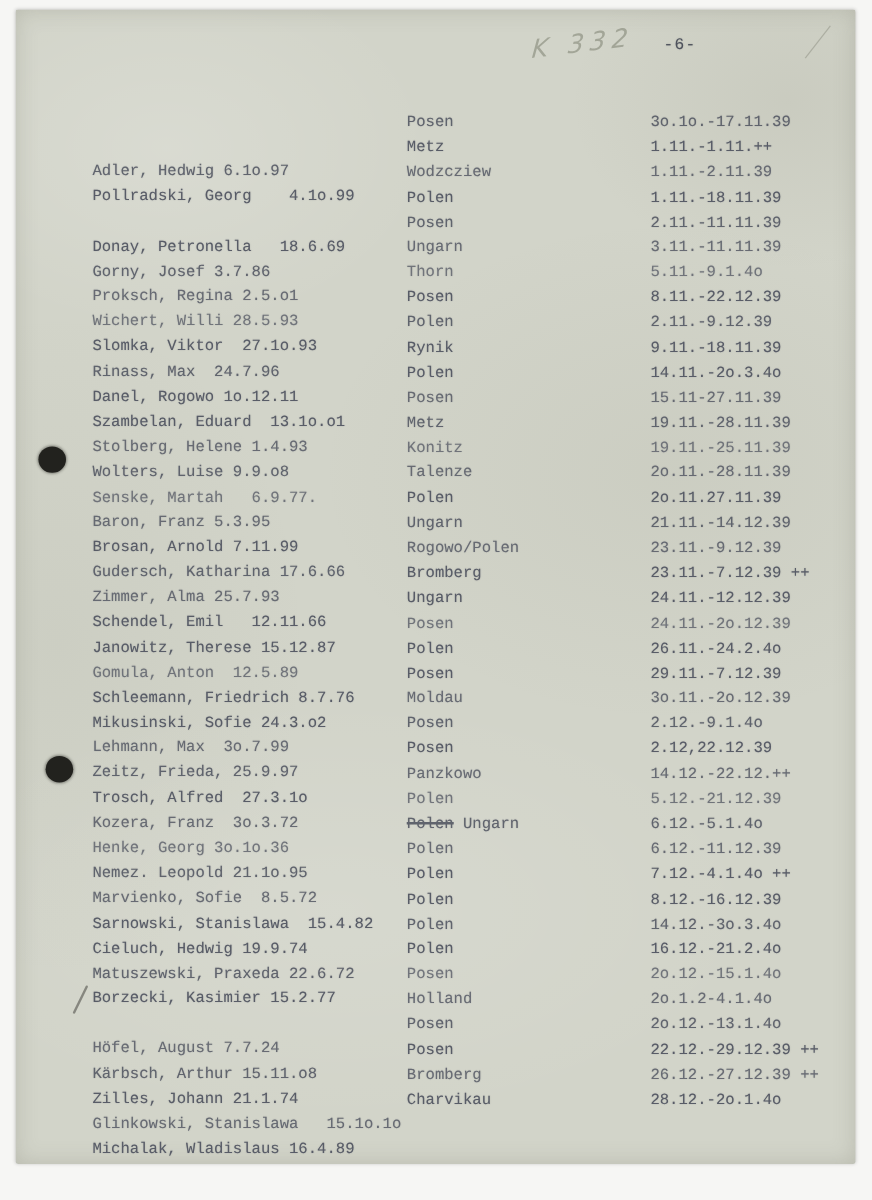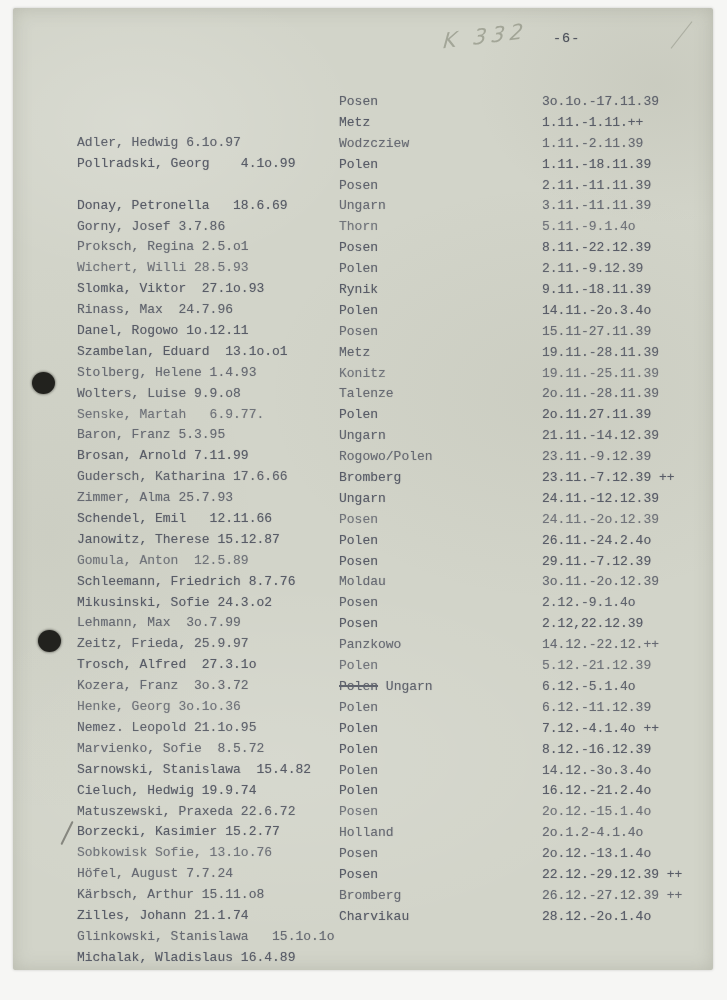--- a/index.html
+++ b/index.html
@@ -101,20 +101,20 @@
       <div class="row"><span class="cell-name">Zeitz, Frieda, 25.9.97</span><span class="cell-place">Posen</span><span class="cell-dates">2.12.-9.1.4o</span></div>
       <div class="row"><span class="cell-name">Trosch, Alfred  27.3.1o</span><span class="cell-place">Posen</span><span class="cell-dates">2.12,22.12.39</span></div>
       <div class="row"><span class="cell-name">Kozera, Franz  3o.3.72</span><span class="cell-place">Panzkowo</span><span class="cell-dates">14.12.-22.12.++</span></div>
       <div class="row"><span class="cell-name">Henke, Georg 3o.1o.36</span><span class="cell-place">Polen</span><span class="cell-dates">5.12.-21.12.39</span></div>
       <div class="row"><span class="cell-name">Nemez. Leopold 21.1o.95</span><span class="cell-place"><span class="struck">Polen</span> <span>Ungarn</span></span><span class="cell-dates">6.12.-5.1.4o</span></div>
       <div class="row"><span class="cell-name">Marvienko, Sofie  8.5.72</span><span class="cell-place">Polen</span><span class="cell-dates">6.12.-11.12.39</span></div>
       <div class="row"><span class="cell-name">Sarnowski, Stanislawa  15.4.82</span><span class="cell-place">Polen</span><span class="cell-dates">7.12.-4.1.4o ++</span></div>
       <div class="row"><span class="cell-name">Cieluch, Hedwig 19.9.74</span><span class="cell-place">Polen</span><span class="cell-dates">8.12.-16.12.39</span></div>
       <div class="row"><span class="cell-name">Matuszewski, Praxeda 22.6.72</span><span class="cell-place">Polen</span><span class="cell-dates">14.12.-3o.3.4o</span></div>
       <div class="row"><span class="cell-name">Borzecki, Kasimier 15.2.77</span><span class="cell-place">Polen</span><span class="cell-dates">16.12.-21.2.4o</span></div>
-      <div class="row"><span class="cell-name">Sobkowisk Sofie, 13.1o.76</span><span class="cell-place">Posen</span><span class="cell-dates">2o.12.-15.1.4o</span></div>
+      <div class="row"><span class="cell-place">Posen</span><span class="cell-dates">2o.12.-15.1.4o</span></div>
       <div class="row"><span class="cell-name">Höfel, August 7.7.24</span><span class="cell-place">Holland</span><span class="cell-dates">2o.1.2-4.1.4o</span></div>
       <div class="row"><span class="cell-name">Kärbsch, Arthur 15.11.o8</span><span class="cell-place">Posen</span><span class="cell-dates">2o.12.-13.1.4o</span></div>
       <div class="row"><span class="cell-name">Zilles, Johann 21.1.74</span><span class="cell-place">Posen</span><span class="cell-dates">22.12.-29.12.39 ++</span></div>
       <div class="row"><span class="cell-name">Glinkowski, Stanislawa   15.1o.1o</span><span class="cell-place">Bromberg</span><span class="cell-dates">26.12.-27.12.39 ++</span></div>
       <div class="row"><span class="cell-name">Michalak, Wladislaus 16.4.89</span><span class="cell-place">Charvikau</span><span class="cell-dates">28.12.-2o.1.4o</span></div>
     </div>
 </div>
 
 </body></html>

